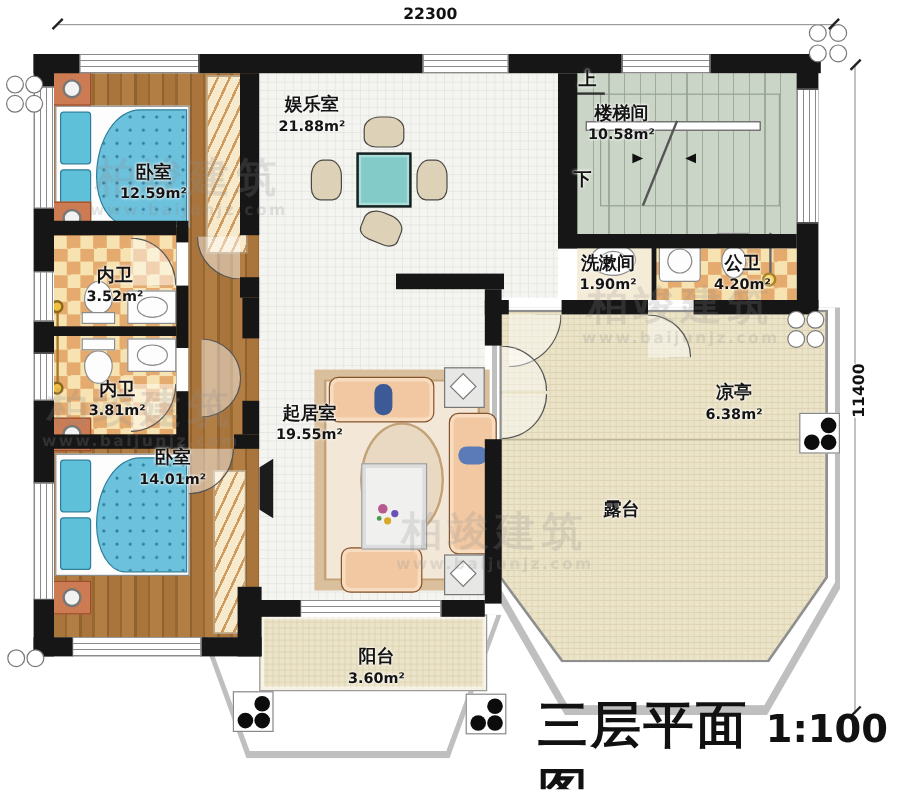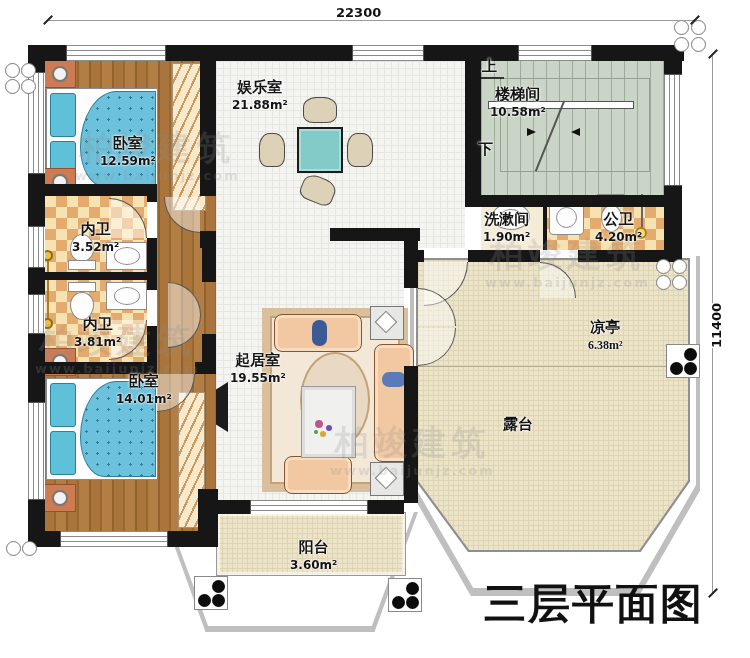--- a/index.html
+++ b/index.html
@@ -255,33 +255,33 @@
     <div class="ar">3.52m²</div>
   </div>
   <div class="label" style="left:74px;top:315px;">
     <div class="nm">内卫</div>
     <div class="ar">3.81m²</div>
   </div>
   <div class="label" style="left:116px;top:372px;">
     <div class="nm">卧室</div>
     <div class="ar">14.01m²</div>
   </div>
-  <div class="label" style="left:230px;top:335px;margin-top:16px;">
+  <div class="label" style="left:230px;top:335px;">
     <div class="nm">起居室</div>
     <div class="ar">19.55m²</div>
   </div>
   <div class="label" style="left:483px;top:210px;">
     <div class="nm">洗漱间</div>
     <div class="ar">1.90m²</div>
   </div>
   <div class="label" style="left:595px;top:210px;">
     <div class="nm">公卫</div>
     <div class="ar">4.20m²</div>
   </div>
-  <div class="label" style="left:588px;top:318px;font-family:Liberation Serif, serif;">
+  <div class="label" style="left:588px;top:318px;">
     <div class="nm">凉亭</div>
     <div class="ar">6.38m²</div>
   </div>
   <div class="label" style="left:503px;top:415px;">
     <div class="nm">露台</div>
   </div>
   <div class="label" style="left:290px;top:538px;">
     <div class="nm">阳台</div>
     <div class="ar">3.60m²</div>
   </div>
@@ -291,17 +291,18 @@
   <div class="tick" style="left:689px;top:19px;transform:rotate(-45deg);"></div>
   <div class="dimtxt" style="left:332px;top:5px;">22300</div>
   <div class="dimline" style="left:712px;top:55px;width:1px;height:540px;"></div>
   <div class="tick" style="left:707px;top:53px;transform:rotate(-45deg);"></div>
   <div class="tick" style="left:707px;top:592px;transform:rotate(-45deg);"></div>
   <div class="dimtxt" style="left:694px;top:318px;transform:rotate(-90deg);transform-origin:center;padding:0;">11400</div>
 
   <div class="abs" style="left:448px;top:576px;width:292px;">
     <div style="display:flex;align-items:baseline;justify-content:center;">
       <span style="font-size:42px;font-weight:bold;color:#111;letter-spacing:2px;">三层平面图</span>
+      <span style="font-size:32px;font-weight:bold;color:#111;margin-left:14px;">1:100</span>
     </div>
 
   </div>
 
 </div>
 
 </body></html>

